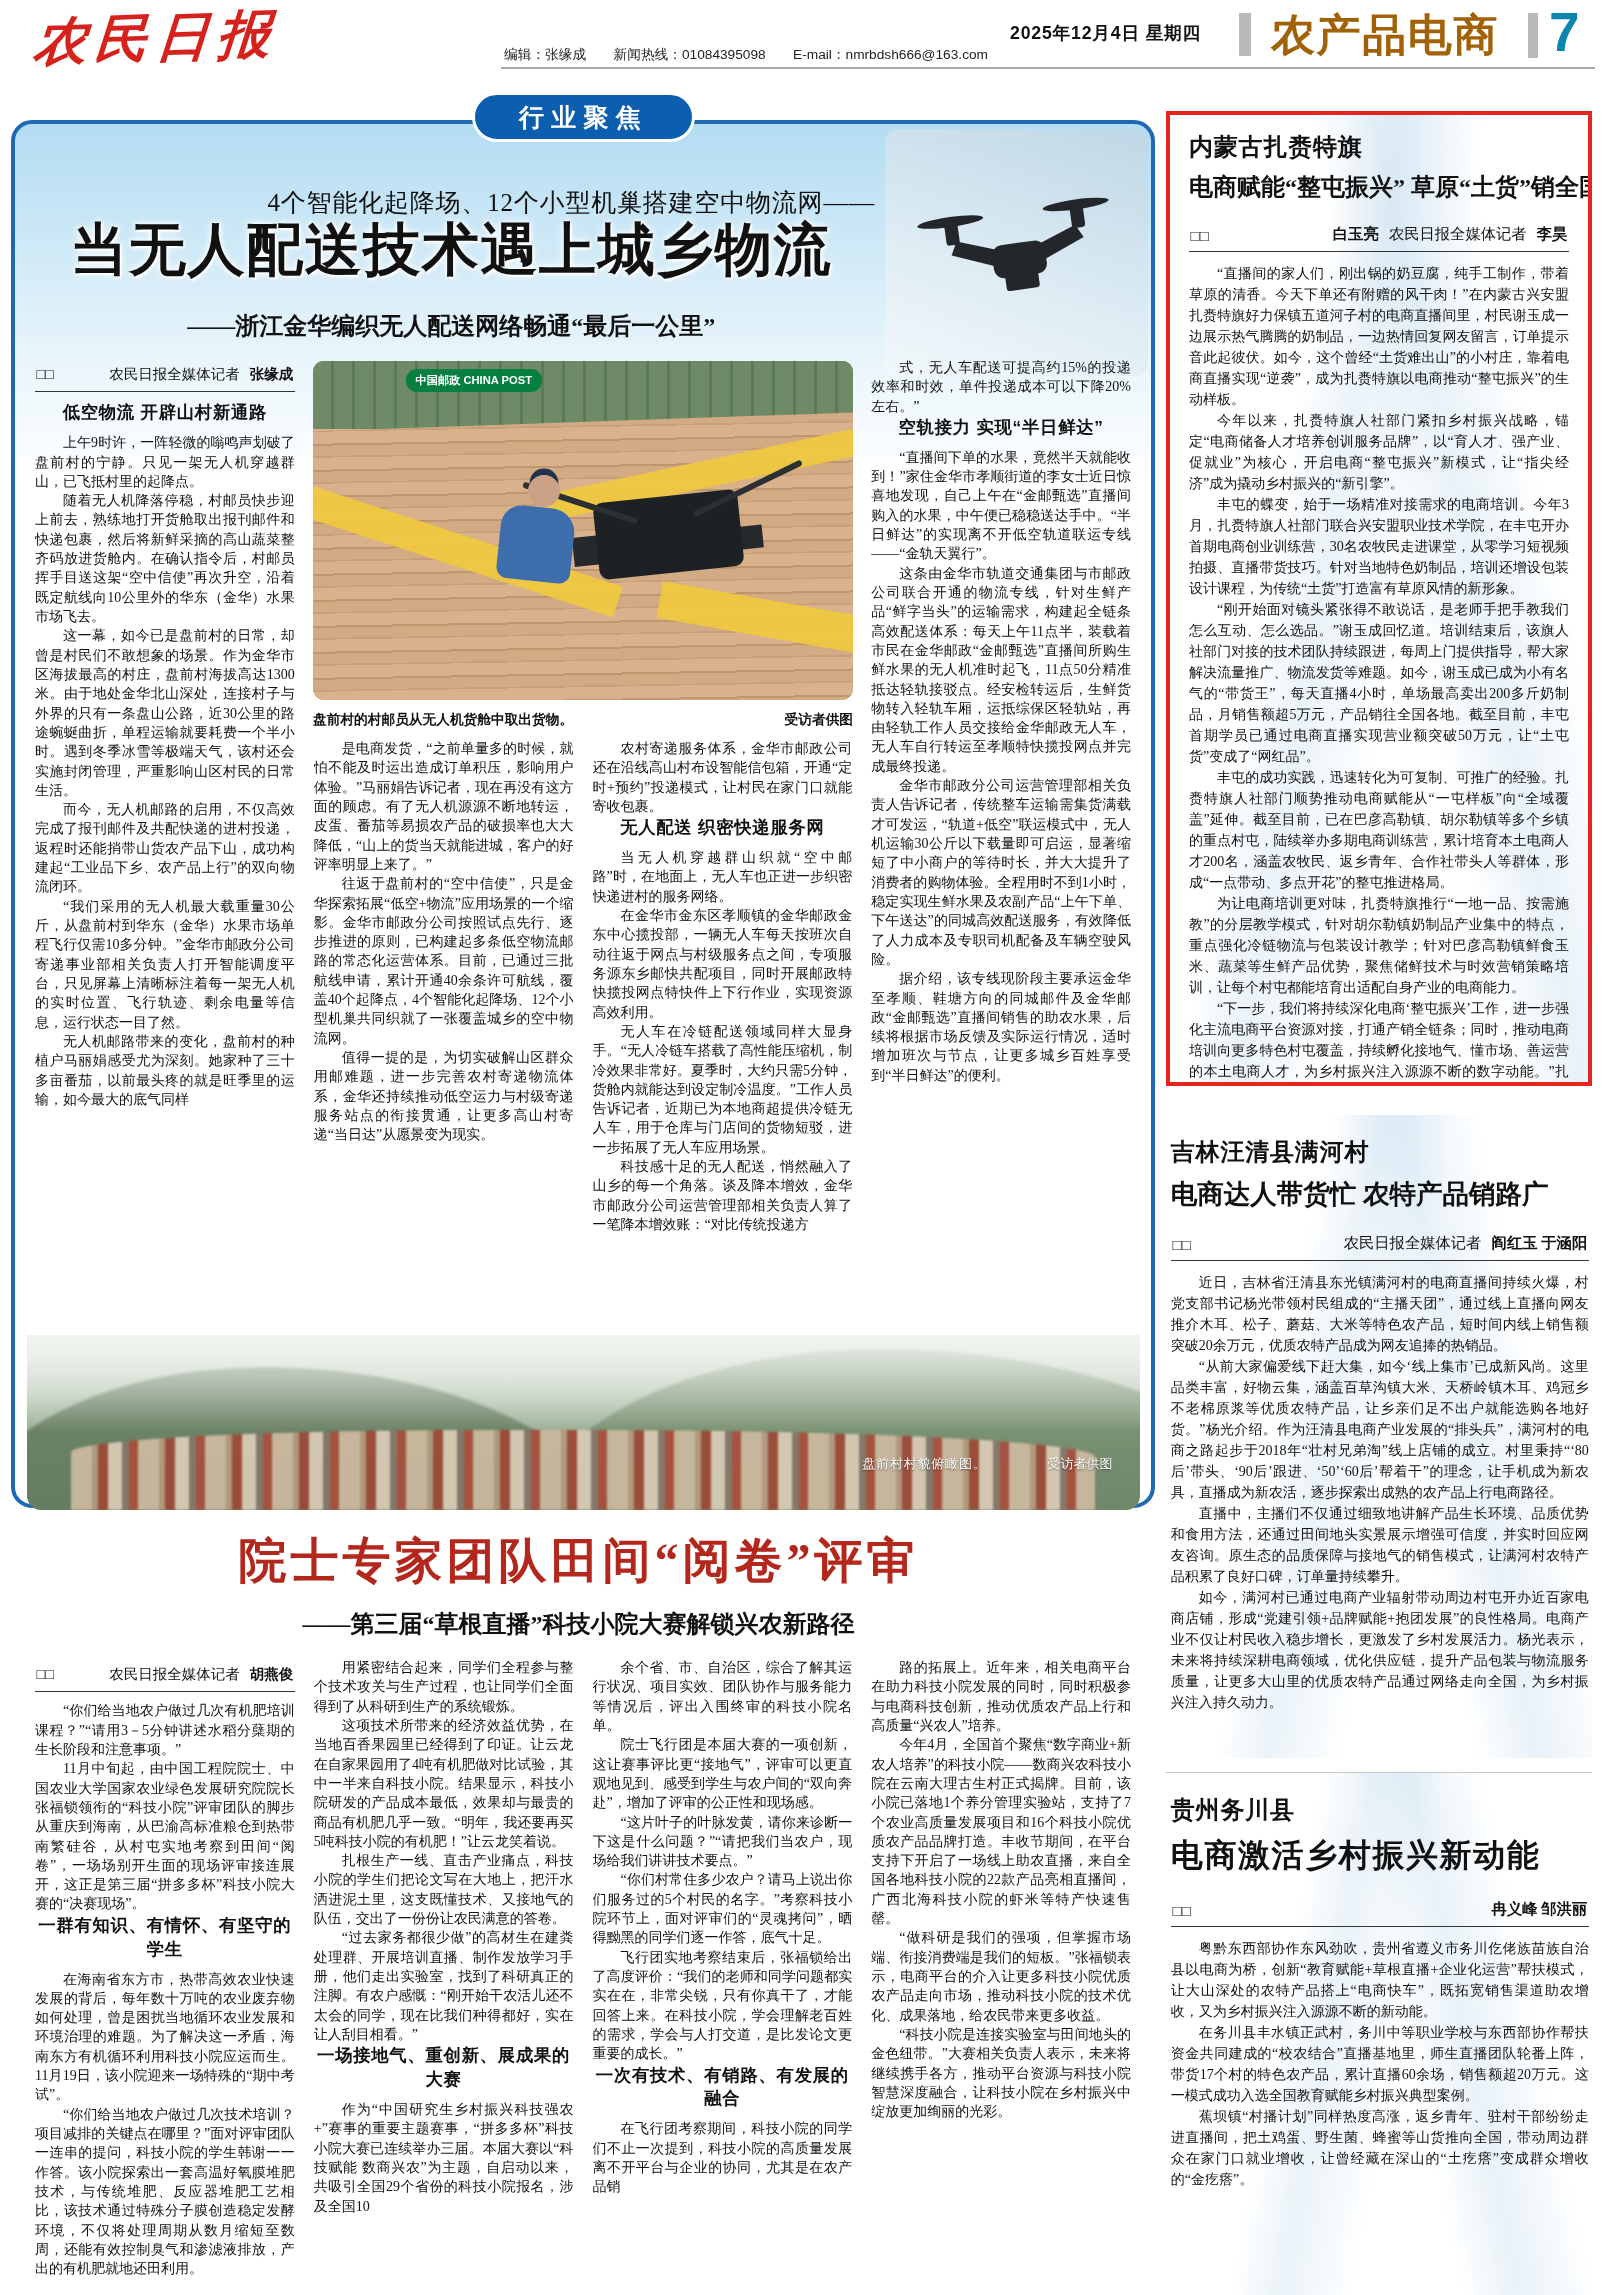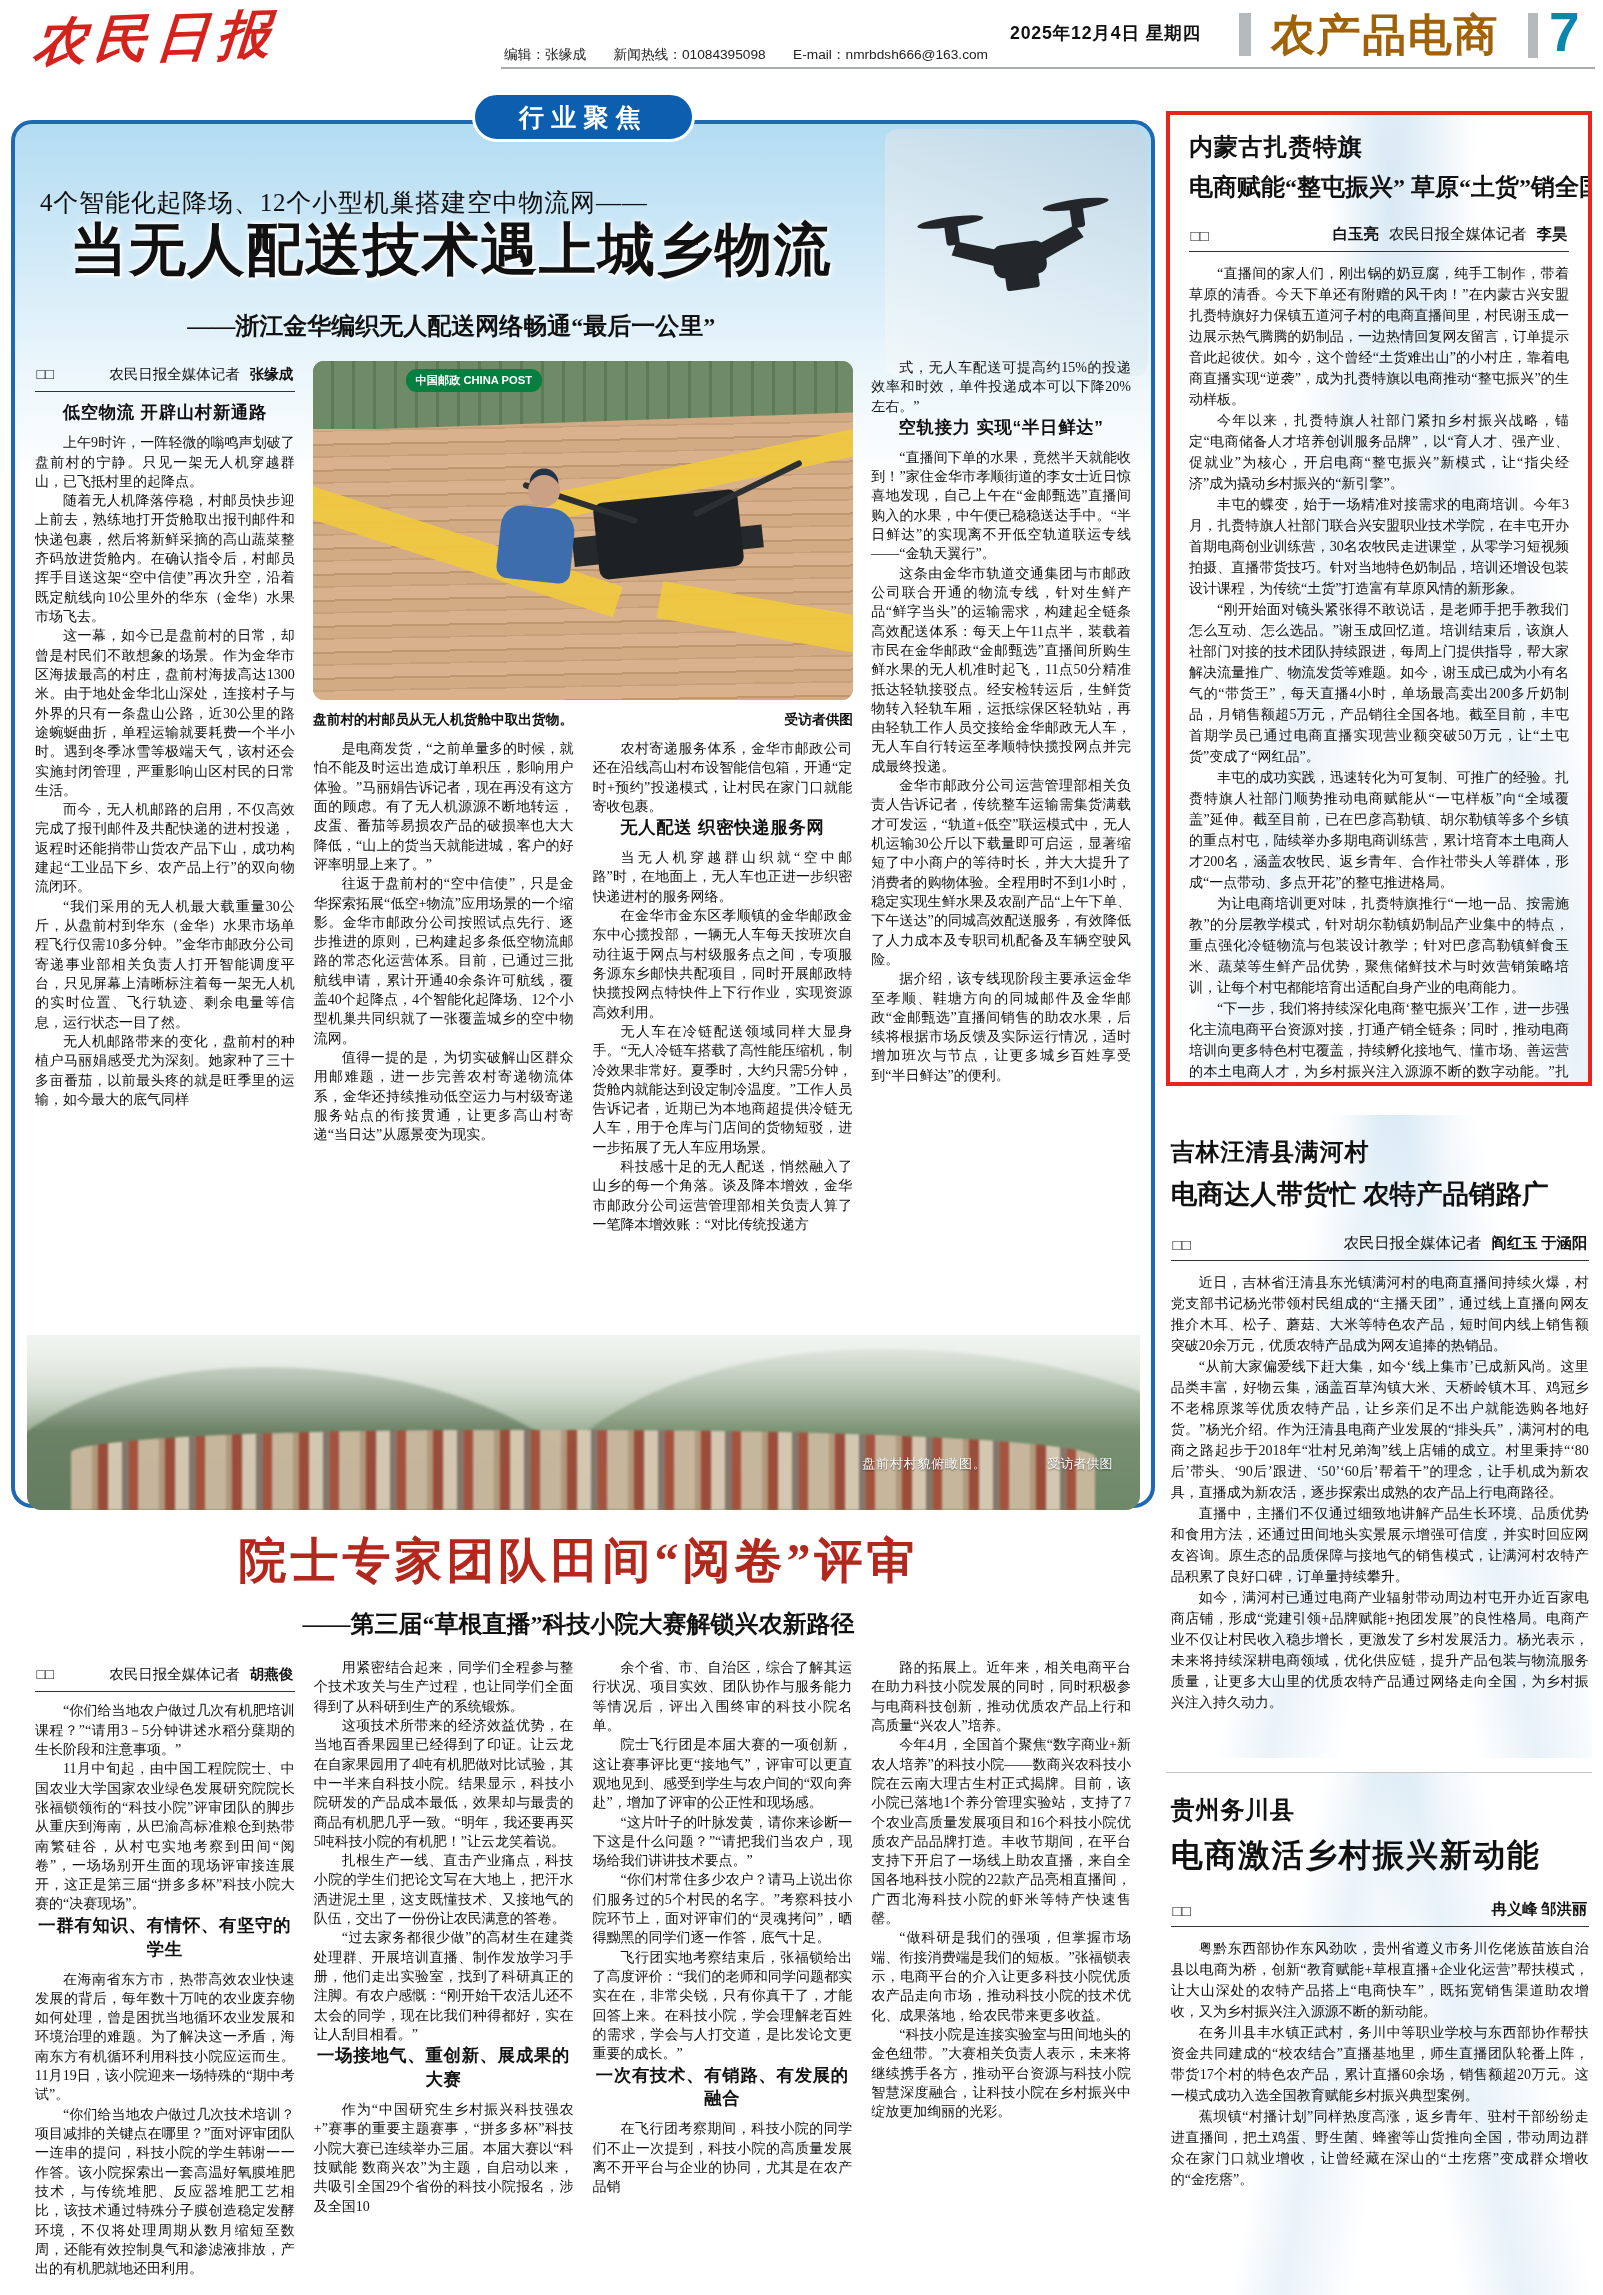--- a/index.html
+++ b/index.html
@@ -21,21 +21,21 @@
            font-family:"Liberation Sans",sans-serif;color:#0d86ae;}
   
   .panel{position:absolute;left:11.2px;top:120px;width:1144px;height:1388px;border:4px solid #1f69b2;border-radius:21px;
          background:linear-gradient(180deg,#b3dcf2 0%,#cfe9f7 9%,#e9f5fb 17%,#ffffff 26%);}
   .badge{position:absolute;left:472px;top:92px;width:223px;height:50px;background:#0c5fae;border:3.2px solid #fff;
          border-radius:29px;color:#fff;font-family:"Liberation Sans",sans-serif;font-size:25px;font-weight:bold;
          text-align:center;line-height:45px;letter-spacing:7.2px;z-index:5;}
   .drone-photo{position:absolute;left:885px;top:129px;width:263px;height:247px;border-radius:13px 16px 13px 13px;
          overflow:hidden;background:linear-gradient(200deg,#bed7e6 0%,#dcebf3 55%,#f2f8fb 100%);z-index:2;}
   .drone-photo svg{position:absolute;left:12%;top:22%;width:76%;}
-  .kicker{position:absolute;left:40px;top:186px;width:835px;font-size:25px;letter-spacing:0.8px;text-align:left;z-index:3;}
+  .kicker{position:absolute;left:40px;top:186px;width:835px;font-size:25px;letter-spacing:0.8px;text-align:right;z-index:3;}
   .headline{position:absolute;left:17.7px;top:212px;width:867px;font-size:57px;font-weight:900;text-align:center;
             letter-spacing:1.6px;z-index:3;text-shadow:0 0 4.8px #fff,0 0 8px #fff,1.6px 1.6px 0 rgba(255,255,255,.8);}
   .hl-sub{position:absolute;left:17.7px;top:310px;width:867px;font-size:24px;font-weight:bold;text-align:center;z-index:3;}
   
   .cols{position:absolute;left:35px;top:358px;width:1096px;height:975px;display:grid;
         grid-template-columns:repeat(4,1fr);column-gap:19px;overflow:hidden;
         font-size:14px;line-height:1.38;text-align:justify;z-index:3;}
   .col{overflow:hidden;}
   .col-pad{padding-top:381px;}
   .flow-para{margin:0;text-indent:2em;}

